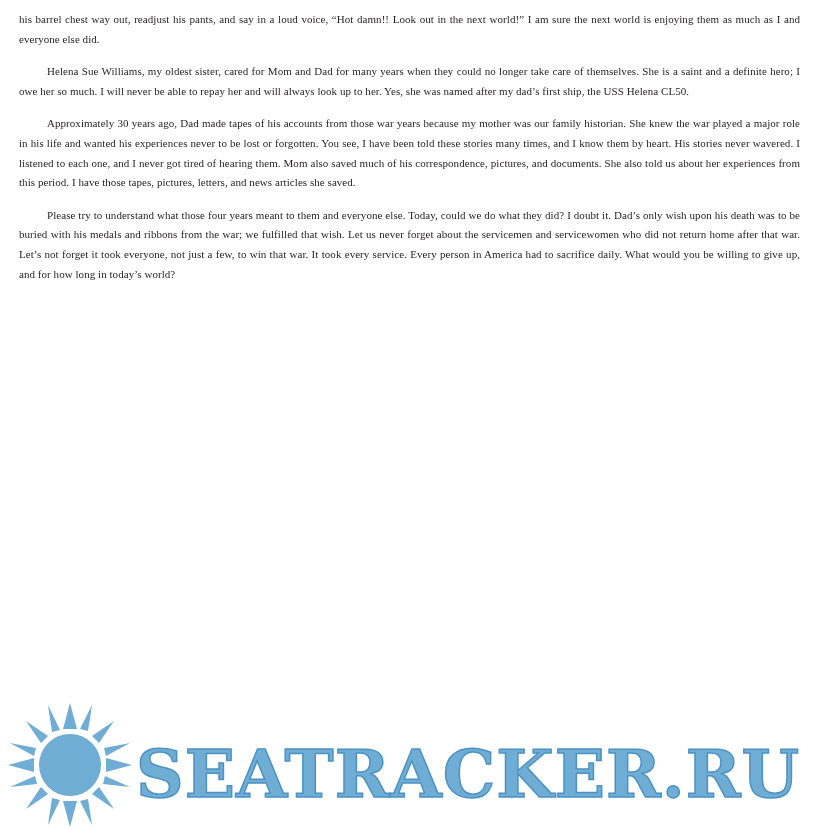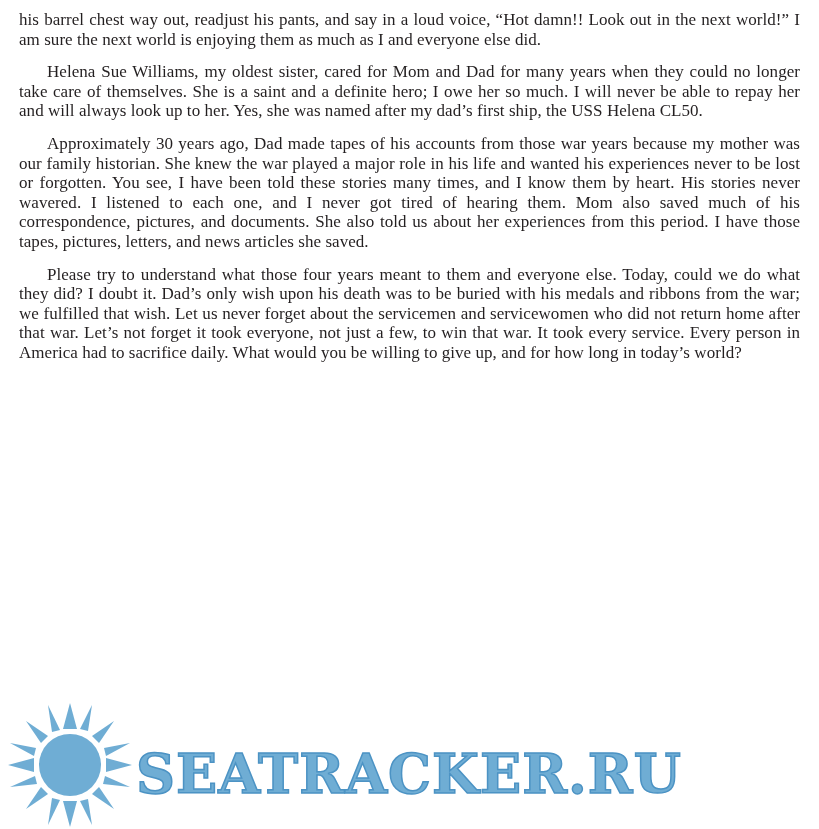--- a/index.html
+++ b/index.html
@@ -23,21 +23,21 @@
     height: 829px;
   }
   .text-body {
     position: absolute;
     left: 19px;
     top: 10px;
     width: 781px;
   }
   .para {
     margin: 0 0 13px 0;
-    font-size: 17px;
+    font-size: 11px;
     line-height: 19.6px;
     text-align: justify;
     text-justify: inter-word;
     letter-spacing: 0.05px;
   }
   .para.indent {
     text-indent: 28px;
   }
   
   .watermark {
@@ -54,21 +54,21 @@
     bottom: 2px;
     width: 124px;
     height: 124px;
   }
   .wm-text {
     position: absolute;
     left: 136px;
     bottom: 24px;
     font-family: "DejaVu Serif", serif;
     font-weight: bold;
-    font-size: 54px;
+    font-size: 66px;
     line-height: 62px;
     letter-spacing: 1px;
     color: #6fadd4;
     -webkit-text-stroke: 1.5px #4c93c4;
     white-space: nowrap;
   }
 </style>
 </head>
 <body>
 

